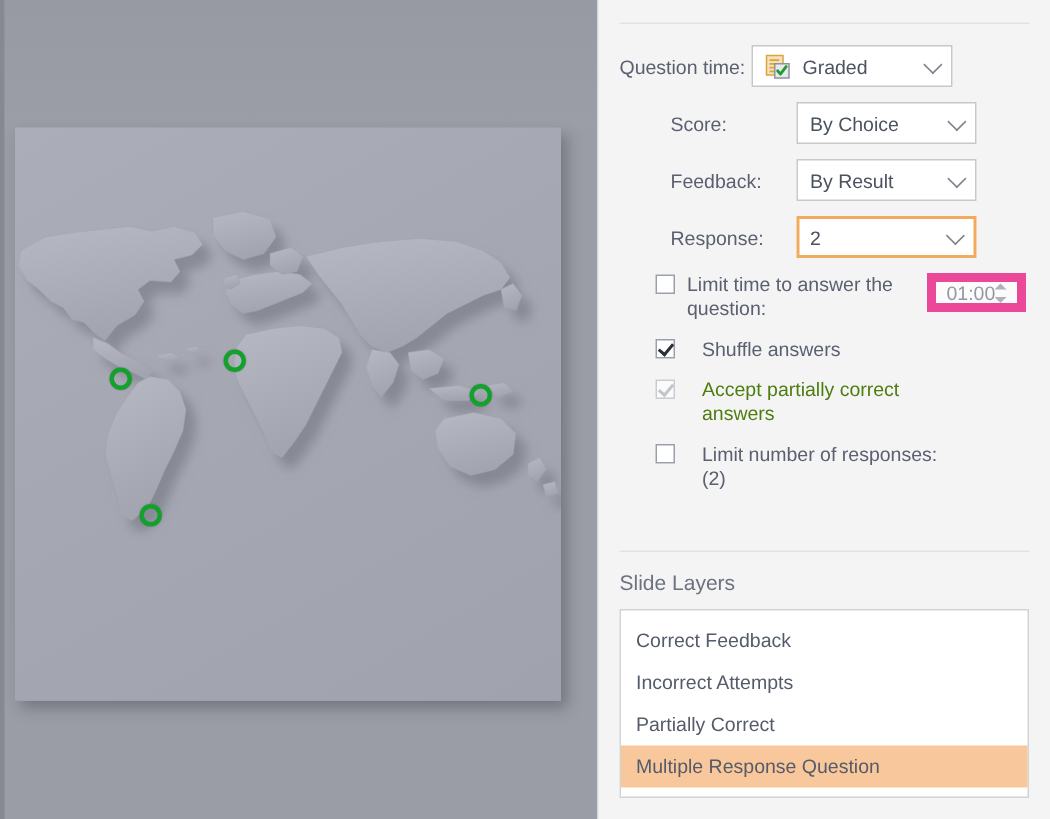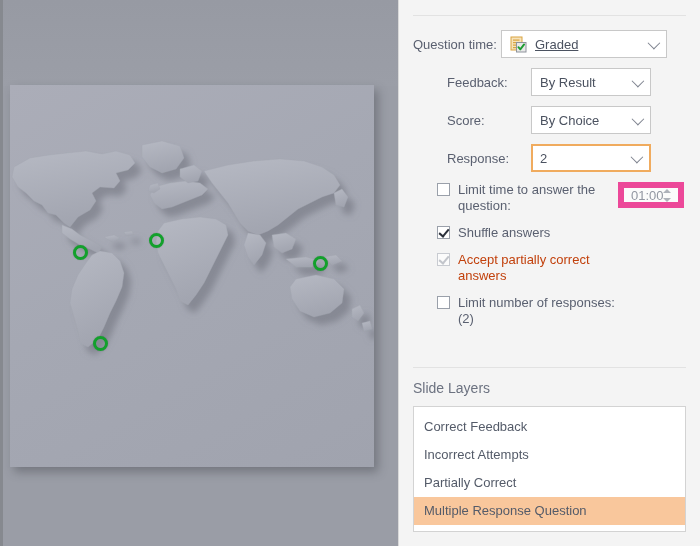--- a/index.html
+++ b/index.html
@@ -117,21 +117,21 @@
     height: 28px;
     background: #ffffff;
     border: 1px solid #c8c8c8;
     box-sizing: border-box;
     display: flex;
     align-items: center;
     font-size: 13px;
     color: #4b5260;
     padding-left: 8px;
   }
-  .combo.big { width: 166px; text-decoration: underline; }
+  .combo.big { width: 134px; }
   .combo.sm  { width: 120px; }
   .combo.focused {
     border: 2px solid #f0ab5e;
     padding-left: 7px;
   }
   .combo .chev {
     position: absolute;
     right: 9px;
     top: 50%;
     width: 8px; height: 8px;
@@ -148,20 +148,21 @@
     position: relative;
     display: inline-block;
   }
 
   
   .cbrow {
     display: flex;
     align-items: flex-start;
     margin-top: 11px;
     padding-left: 24px;
+    gap: 10px;
   }
   .cbox {
     width: 13px; height: 13px;
     border: 1px solid #9aa0aa;
     background: #ffffff;
     box-sizing: border-box;
     flex: 0 0 auto;
     margin-top: 1px;
     position: relative;
   }
@@ -179,21 +180,21 @@
     border-right-color: #c2c5cb;
     border-bottom-color: #c2c5cb;
   }
   .cblabel {
     font-size: 13px;
     color: #5a6070;
     margin-left: 8px;
     line-height: 16px;
     max-width: 160px;
   }
-  .cblabel.dim { color: #c2410c; }
+  .cblabel.dim { color: #4d7c0f; }
 
   .timerow {
     display: flex;
     align-items: flex-start;
     margin-top: 10px;
     padding-left: 24px;
   }
   .spin {
     position: relative;
     width: 66px; height: 26px;
@@ -348,31 +349,31 @@
               <rect x="6.5" y="6.5" width="9.5" height="9.5" fill="#e9e9e9" stroke="#8e939c" stroke-width="1"></rect>
               <path d="M8.4 11.2 L10.3 13.4 L14.1 8.4" fill="none" stroke="#1f9c32" stroke-width="1.9" stroke-linecap="round" stroke-linejoin="round"></path>
             </svg>
           </span>
           <span class="txt">Graded</span>
           <span class="chev"></span>
         </div>
       </div>
 
       <div class="row indent">
+        <div class="lbl w-sm">Score:</div>
+        <div class="combo sm">
+          <span class="txt">By Choice</span>
+          <span class="chev"></span>
+        </div>
+      </div>
+
+      <div class="row indent">
         <div class="lbl w-sm">Feedback:</div>
         <div class="combo sm">
           <span class="txt">By Result</span>
-          <span class="chev"></span>
-        </div>
-      </div>
-
-      <div class="row indent">
-        <div class="lbl w-sm">Score:</div>
-        <div class="combo sm">
-          <span class="txt">By Choice</span>
           <span class="chev"></span>
         </div>
       </div>
 
       <div class="row indent">
         <div class="lbl w-sm">Response:</div>
         <div class="combo sm focused">
           <span class="txt">2</span>
           <span class="chev"></span>
         </div>

